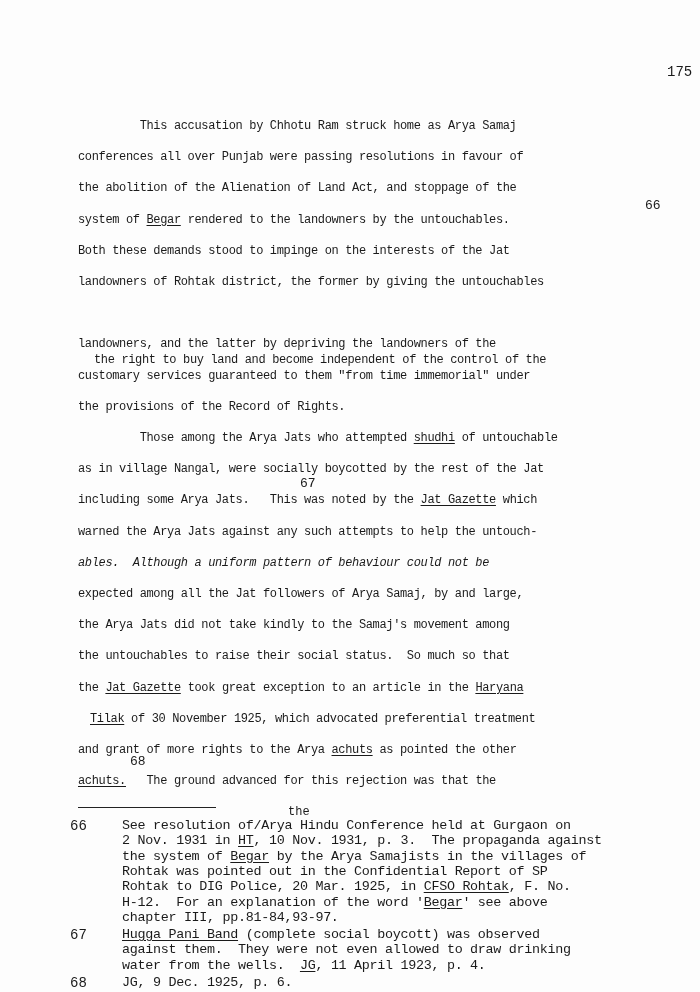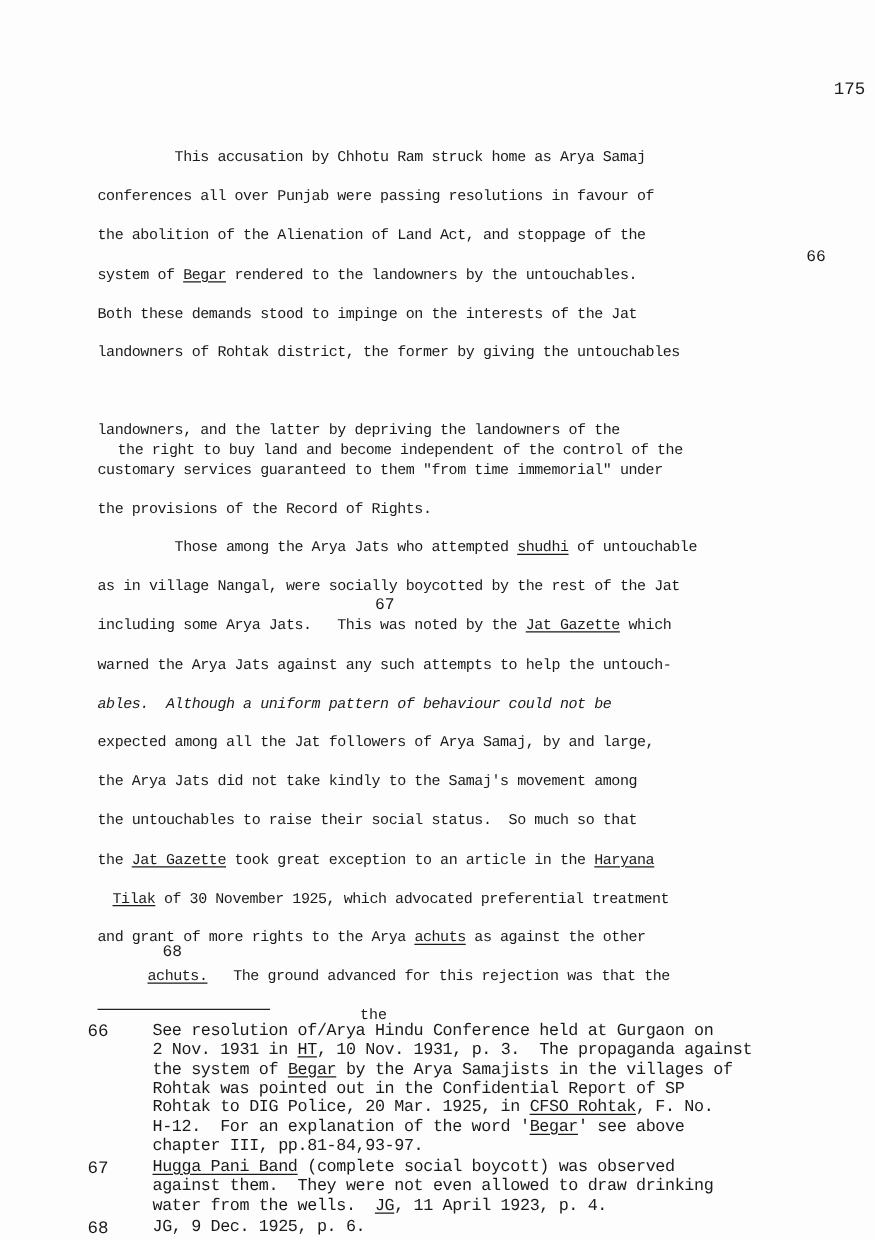--- a/index.html
+++ b/index.html
@@ -35,22 +35,22 @@
     <div class="line" style="top: 431px; left: 78px;"><span>         Those among the Arya Jats who attempted </span><span class="u">shudhi</span><span> of untouchable</span></div>
     <div class="line" style="top: 462.2px; left: 78px;"><span>as in village Nangal, were socially boycotted by the rest of the Jat</span></div>
     <div class="line" style="top: 493.4px; left: 78px;"><span>including some Arya Jats.   This was noted by the </span><span class="u">Jat Gazette</span><span> which</span></div>
     <div class="line" style="top: 524.6px; left: 78px; text-align: right;"><span>warned the Arya Jats against any such attempts to help the untouch-</span></div>
     <div class="line" style="top: 555.8px; left: 78px; font-style: italic;"><span>ables.  Although a uniform pattern of behaviour could not be</span></div>
     <div class="line" style="top: 587px; left: 78px;"><span>expected among all the Jat followers of Arya Samaj, by and large,</span></div>
     <div class="line" style="top: 618.2px; left: 78px;"><span>the Arya Jats did not take kindly to the Samaj's movement among</span></div>
     <div class="line" style="top: 649.4px; left: 78px;"><span>the untouchables to raise their social status.  So much so that</span></div>
     <div class="line" style="top: 680.6px; left: 78px;"><span>the </span><span class="u">Jat Gazette</span><span> took great exception to an article in the </span><span class="u">Haryana</span></div>
     <div class="line" style="top: 711.8px; left: 78px; margin-left: 12px;"><span class="u">Tilak</span><span> of 30 November 1925, which advocated preferential treatment</span></div>
-    <div class="line" style="top: 743px; left: 78px;"><span>and grant of more rights to the Arya </span><span class="u">achuts</span><span> as against the other</span></div>
-    <div class="line" style="top: 774.2px; left: 78px; margin-left: 40px;"><span class="u">achuts.</span><span>   The ground advanced for this rejection was that the</span></div>
+    <div class="line" style="top: 743px; left: 78px;"><span>and grant of more rights to the Arya </span><span class="u">achuts</span><span> as pointed the other</span></div>
+    <div class="line" style="top: 774.2px; left: 78px;"><span class="u">achuts.</span><span>   The ground advanced for this rejection was that the</span></div>
   </div>
 
 <span class="sup" style="top:198px;left:645px;">66</span>
 <span class="sup" style="top:476px;left:300px;">67</span>
 <span class="sup" style="top:754px;left:130px;">68</span>
 
 <div class="rule"></div>
 
 <span class="fn-ins" style="top:805px;left:288px;">the</span>
 <span class="fn-num" style="top:818px;">66</span>

